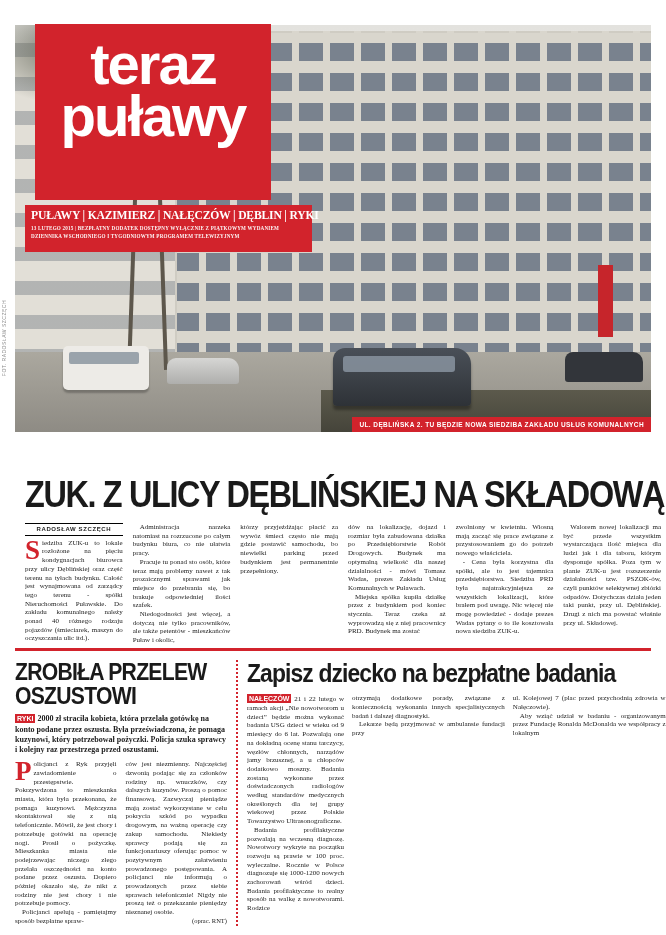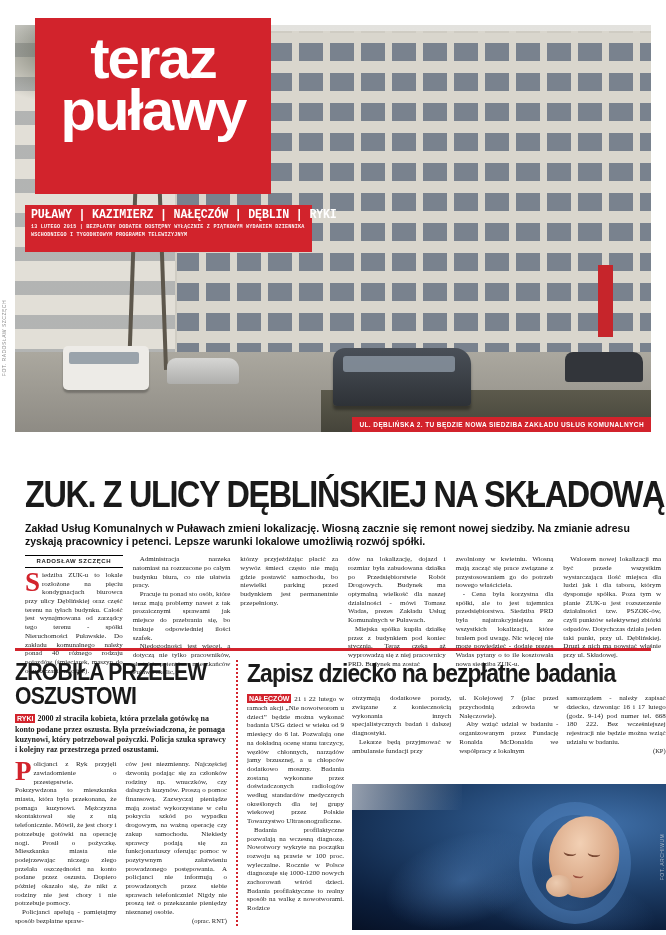--- a/index.html
+++ b/index.html
@@ -29,26 +29,26 @@
   .minivan:after{content:"";position:absolute;left:10px;top:8px;width:112px;height:16px;background:#8d99a5;border-radius:3px;opacity:.8;}
   .car-dark{position:absolute;right:8px;bottom:50px;width:78px;height:30px;background:#32353a;border-radius:8px 10px 3px 3px;}
   .red-sign{position:absolute;right:38px;top:240px;width:15px;height:72px;background:#c6252b;}
   .hero-caption{position:absolute;right:0;bottom:0;height:15px;line-height:15px;padding:0 7px;
     background:#d2232c;color:#fff;font-family:"Liberation Sans",sans-serif;font-weight:bold;
     font-size:6.5px;letter-spacing:.4px;}
   .hero-credit{position:absolute;left:1px;top:300px;width:12px;
     font-family:"Liberation Sans",sans-serif;font-size:5px;color:#8a8a8a;
     writing-mode:vertical-rl;transform:rotate(180deg);letter-spacing:.5px;}
   
-  .logo{position:absolute;left:35px;top:18px;width:236px;height:176px;background:#d2232c;
+  .logo{position:absolute;left:35px;top:24px;width:236px;height:176px;background:#d2232c;
     color:#fff;font-family:"Liberation Sans",sans-serif;font-weight:bold;
     padding-top:14px;box-sizing:border-box;text-align:center;}
   .logo div{font-size:57px;line-height:.92;letter-spacing:-2px;transform:scaleX(1.02);}
   .regionbar{position:absolute;left:25px;top:205px;width:287px;height:47px;background:#d2232c;
-    color:#fff;font-family:Liberation Mono, monospace;box-sizing:border-box;padding:3px 6px 16px 6px;}
+    color:#fff;font-family:Liberation Serif, serif;box-sizing:border-box;padding:3px 6px 16px 6px;}
   .regionbar .regions{font-weight:bold;font-size:12px;letter-spacing:-.2px;white-space:nowrap;transform:scaleX(.97);transform-origin:0 50%;}
   .regionbar .issue{font-size:5.1px;font-weight:bold;line-height:1.5;margin-top:2px;opacity:.95;letter-spacing:.2px;}
   
   .inner{position:absolute;left:25px;width:636px;margin-top:36px;}
   .lead-art{top:438px;}
   h1.mainhead{margin:0;font-family:"Liberation Sans",sans-serif;font-weight:bold;color:#1a1a1a;
     font-size:36px;letter-spacing:-1.5px;white-space:nowrap;transform:scaleX(.9);transform-origin:0 50%;}
   .standfirst{margin:6px 0 0 0;font-family:"Liberation Sans",sans-serif;font-weight:bold;
     font-size:10.5px;line-height:1.25;color:#111;}
   .body-cols{display:flex;gap:10px;margin-top:7px;height:132px;overflow:hidden;}
@@ -69,21 +69,21 @@
   h2.subhead{margin:0;font-family:"Liberation Sans",sans-serif;font-weight:bold;color:#1a1a1a;
     font-size:23px;line-height:1.05;letter-spacing:-.8px;transform:scaleX(.92);transform-origin:0 50%;width:108%;}
   h2.subhead.one{font-size:26px;white-space:nowrap;letter-spacing:-1px;transform:scaleX(.88);width:113%;}
   .tag{display:inline-block;background:#d2232c;color:#fff;font-family:"Liberation Sans",sans-serif;
     font-weight:bold;font-size:7px;padding:0 2px;line-height:9px;vertical-align:baseline;}
   .fraud-lead{margin:6px 0 5px 0;font-size:8px;line-height:1.28;font-weight:bold;color:#222;text-align:left;}
   .fraud-cols{display:flex;gap:9px;height:172px;overflow:hidden;}
   .sigline{text-align:right;font-size:6.5px;margin-top:1px;}
   .health-body{display:flex;gap:8px;margin-top:7px;height:236px;overflow:hidden;}
   .health-c1{flex:0 0 97px;}
-  .health-right{flex:1 1 auto;display:flex;flex-direction:column;}
+  .health-right{flex:1 1 auto;display:flex;flex-direction:row;}
   .health-top{display:flex;gap:8px;height:86px;overflow:hidden;}
   .health-top .col{flex:1 1 0;}
   
   .baby{position:relative;flex:1 1 auto;margin-top:4px;overflow:hidden;
     background:radial-gradient(130% 95% at 78% 28%,#3f6fa8 0%,#214470 40%,#0b1d3a 78%,#060f22 100%);}
   .baby .lightpatch{position:absolute;left:-10px;top:-8px;width:120px;height:34px;
     background:linear-gradient(100deg,#c9cdd4,rgba(201,205,212,0));opacity:.8;}
   .fold{position:absolute;border-radius:50%;}
   .fold.f1{left:10%;top:35%;width:160px;height:90px;background:radial-gradient(closest-side,rgba(90,140,200,.45),rgba(90,140,200,0));transform:rotate(-18deg);}
   .fold.f2{left:40%;top:60%;width:180px;height:70px;background:radial-gradient(closest-side,rgba(70,120,180,.4),rgba(70,120,180,0));transform:rotate(10deg);}
@@ -126,21 +126,20 @@
     <div>teraz</div>
     <div>puławy</div>
   </div>
   <div class="regionbar">
     <div class="regions">PUŁAWY | KAZIMIERZ | NAŁĘCZÓW | DĘBLIN | RYKI</div>
     <div class="issue">13 LUTEGO 2015 | BEZPŁATNY DODATEK DOSTĘPNY WYŁĄCZNIE Z PIĄTKOWYM WYDANIEM DZIENNIKA WSCHODNIEGO I TYGODNIOWYM PROGRAMEM TELEWIZYJNYM</div>
   </div>
 
   <div class="inner lead-art" style="top:438px">
     <h1 class="mainhead">ZUK. Z ULICY DĘBLIŃSKIEJ NA SKŁADOWĄ</h1>
-    <p class="standfirst">Zakład Usług Komunalnych w Puławach zmieni lokalizację. Wiosną zacznie się remont nowej siedziby. Na zmianie adresu zyskają pracownicy i petenci. Lepsze warunki lokalowe umożliwią rozwój spółki.</p>
     <div class="body-cols">
       <div class="col">
         <div class="byline">RADOSŁAW SZCZĘCH</div>
         <p><span class="dropcap">S</span><span>iedziba ZUK-u to lokale rozłożone na pięciu kondygnacjach biurowca przy ulicy Dęblińskiej oraz część terenu na tyłach budynku. Całość jest wynajmowana od zarządcy tego terenu - spółki Nieruchomości Puławskie. Do zakładu komunalnego należy ponad 40 różnego rodzaju pojazdów (śmieciarek, maszyn do oczyszczania ulic itd.).</span></p>
       </div>
       <div class="col">
         <p class="ind">Administracja narzeka natomiast na rozrzucone po całym budynku biura, co nie ułatwia pracy.</p>
         <p class="ind">Pracuje tu ponad sto osób, które teraz mają problemy nawet z tak prozaicznymi sprawami jak miejsce do przebrania się, bo brakuje odpowiedniej ilości szafek.</p>
         <p class="ind">Niedogodności jest więcej, a dotyczą nie tylko pracowników, ale także petentów - mieszkańców Puław i okolic,</p>
       </div>
@@ -191,24 +190,20 @@
         </div>
         <div class="health-right">
           <div class="health-top">
             <div class="col">
               <p>otrzymają dodatkowe porady, związane z koniecznością wykonania innych specjalistycznych badań i dalszej diagnostyki.</p>
               <p class="ind">Lekarze będą przyjmować w ambulansie fundacji przy</p>
             </div>
             <div class="col">
               <p>ul. Kolejowej 7 (plac przed przychodnią zdrowia w Nałęczowie).</p>
               <p class="ind">Aby wziąć udział w badaniu - organizowanym przez Fundację Ronalda McDonalda we współpracy z lokalnym</p>
-            </div>
-            <div class="col">
-              <p>samorządem - należy zapisać dziecko, dzwoniąc 16 i 17 lutego (godz. 9-14) pod numer tel. 668 180 222. Bez wcześniejszej rejestracji nie będzie można wziąć udziału w badaniu.</p>
-              <p class="sigline">(KP)</p>
             </div>
           </div>
 
           <div class="baby">
             <div class="lightpatch"></div>
             <div class="fold f1"></div>
             <div class="fold f2"></div>
             <div class="hood"></div>
             <div class="face">
               <div class="eye l"></div>

